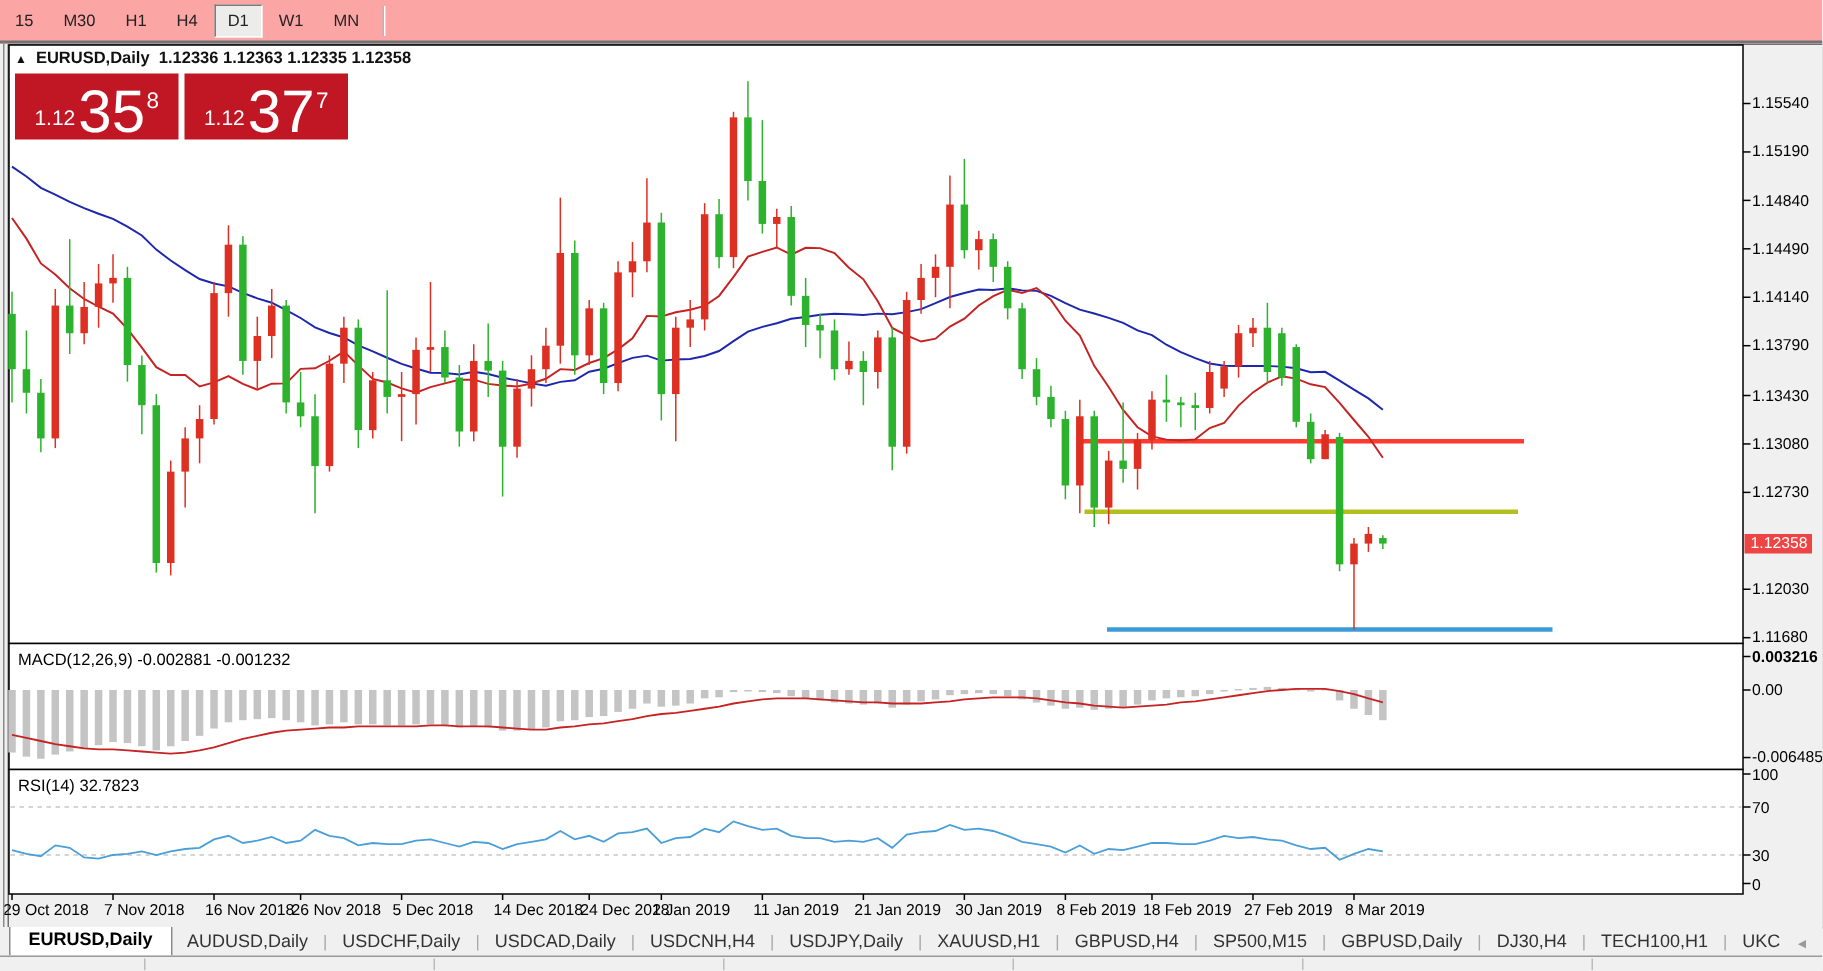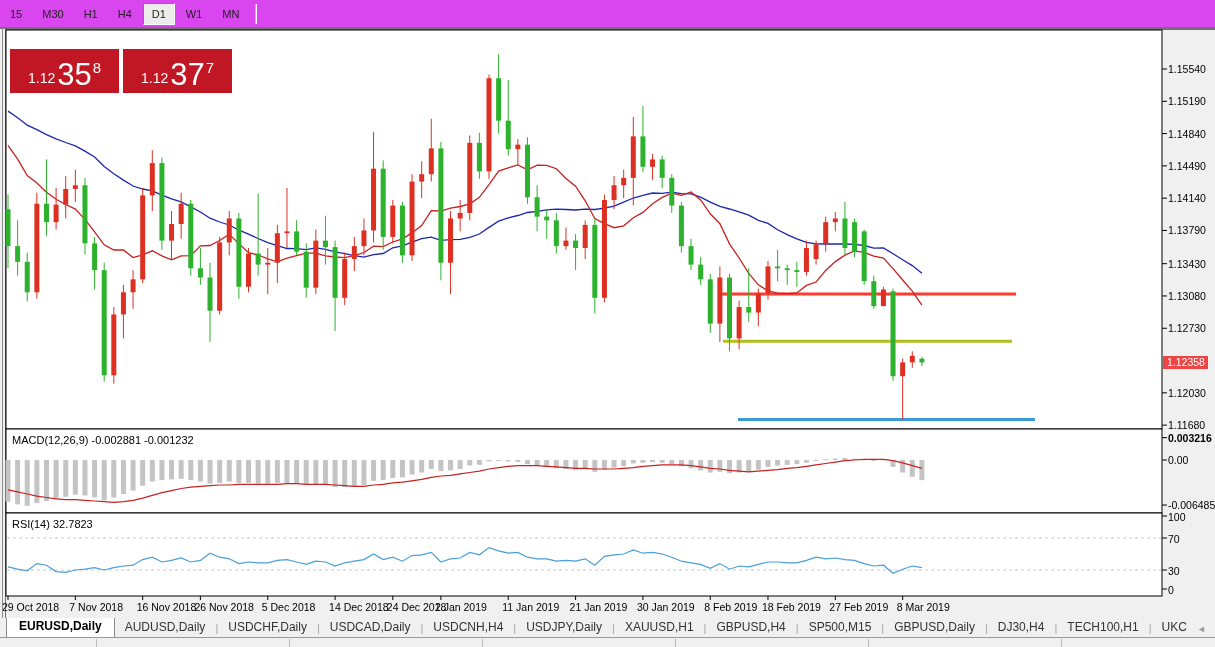--- a/index.html
+++ b/index.html
@@ -1,19 +1,19 @@
 <!DOCTYPE html>
 <html><head>
 <meta charset="utf-8">
 <style>
   html,body{margin:0;padding:0;background:#f0f0f0;font-family:"Liberation Sans",sans-serif;}
   #app{position:relative;width:1215px;height:647px;background:#f0f0f0;overflow:hidden;}
 
   
-  #toolbar{position:absolute;left:0;top:0;width:1215px;height:27px;background:#d946ef;
+  #toolbar{position:absolute;left:0;top:0;width:1215px;height:27px;background:#fca5a5;
            border-bottom:2px solid #737373;display:flex;align-items:center;overflow:hidden;}
   .tfbtn{font-size:11px;color:#222;padding:4px 8px;margin:0 1px;border:1px solid transparent;cursor:default;}
   .tfbtn.active{background:#ececea;border-color:#7a7a7a #ffffff #ffffff #7a7a7a;}
   .tf-sep{width:1px;height:20px;background:#b5b5b5;border-right:1px solid #fff;margin:0 6px;}
 
   
   #chartwin{position:absolute;left:5px;top:29px;width:1209px;height:588px;background:#f0f0f0;
             border:1px solid #6f6f6f;}
   #chart-svg{position:absolute;left:0;top:0;}
   #label-layer{position:absolute;left:0;top:0;width:1215px;height:472px;pointer-events:none;}
@@ -31,21 +31,21 @@
           align-items:center;justify-content:center;width:50px;}
   .tp-spin{width:17px;background:#f6f6f6;border:1px solid #b0b0b0;display:flex;align-items:center;
            justify-content:center;font-size:7px;color:#d00000;}
   #tp-vol{width:72px;background:#fff;border-top:1px solid #b0b0b0;border-bottom:1px solid #b0b0b0;
           display:flex;align-items:center;justify-content:center;font-size:14px;color:#000;}
   .tp-gap{width:4px;}
   #tp-row2{display:flex;margin-top:2px;height:44px;}
   .tp-price{background:#c11623;color:#fff;width:109px;display:flex;align-items:flex-end;
             justify-content:center;padding-bottom:3px;}
   .tp-price .pre{font-size:14px;margin:0 2px 4px 0;}
-  .tp-price .big{font-size:31px;line-height:30px;}
+  .tp-price .big{font-size:40px;line-height:30px;}
   .tp-price .sup{font-size:15px;margin:0 0 14px 1px;}
 
   .pane-label{position:absolute;font-size:11px;color:#000;white-space:nowrap;text-align:center;}
 
   
   #tabbar{position:absolute;left:0;top:618px;width:1215px;height:19px;background:#f0f0f0;
           display:flex;align-items:flex-end;overflow:hidden;}
   .tab{font-size:12px;color:#333;padding:2px 10px 3px 10px;white-space:nowrap;}
   .tab.active{background:#fff;border:1px solid #8a8a8a;border-bottom:none;font-weight:700;color:#000;
               padding:3px 12px 4px 12px;margin-left:6px;}
@@ -441,20 +441,23 @@
       <div class="datelabel" style="left: 434.9px; top: 601px;">2 Jan 2019</div>
       <div class="datelabel" style="left: 502.24px; top: 601px;">11 Jan 2019</div>
       <div class="datelabel" style="left: 569.58px; top: 601px;">21 Jan 2019</div>
       <div class="datelabel" style="left: 636.92px; top: 601px;">30 Jan 2019</div>
       <div class="datelabel" style="left: 704.26px; top: 601px;">8 Feb 2019</div>
       <div class="datelabel" style="left: 761.98px; top: 601px;">18 Feb 2019</div>
       <div class="datelabel" style="left: 829.32px; top: 601px;">27 Feb 2019</div>
       <div class="datelabel" style="left: 896.66px; top: 601px;">8 Mar 2019</div>
     </div>
 
+  <div id="chart-title">
+    <span class="tri">▲</span><span>EURUSD,Daily</span>&nbsp;&nbsp;<span>1.12336 1.12363 1.12335 1.12358</span>
+  </div>
 
   <div id="trade-panel">
     <div id="tp-row2">
       <div class="tp-price">
         <span class="pre">1.12</span>
         <span class="big">35</span>
         <span class="sup">8</span>
       </div>
       <div class="tp-gap"></div>
       <div class="tp-price">

